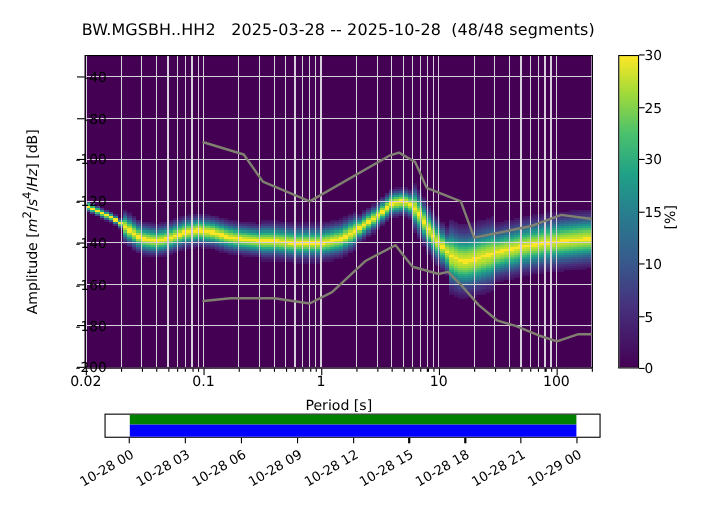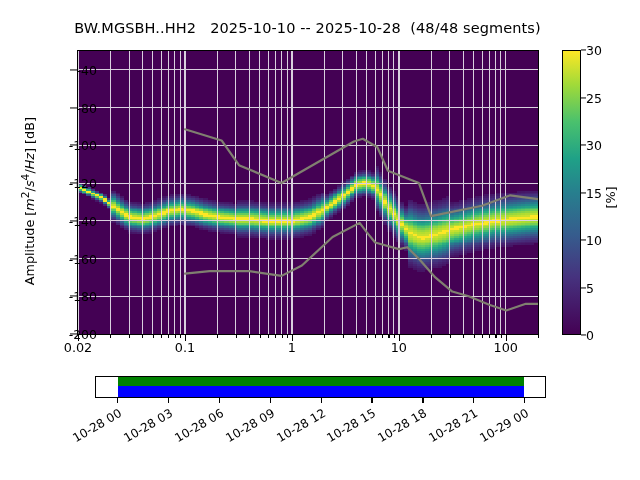--- a/index.html
+++ b/index.html
@@ -49,21 +49,21 @@
   #tlblue{position:absolute;left:22px;top:9px;width:406px;height:11px;background:#0000ff;}
   .tltick{position:absolute;top:398px;width:1.1px;height:5px;background:#000;}
   .tllabel{position:absolute;font-size:12px;white-space:nowrap;
            transform-origin:right top;transform:rotate(-30deg);text-align:right;}
 </style>
 </head>
 <body>
 
 <div id="root">
 
-  <div id="title">BW.MGSBH..HH2   2025-10-10 -- 2025-10-28  (48/48 segments)</div>
+  <div id="title">BW.MGSBH..HH2   2025-03-28 -- 2025-10-28  (48/48 segments)</div>
 
   <div id="axes">
     <svg id="plotsvg" width="460" height="283">
         <g shape-rendering="crispEdges">
           <rect x="0.00" y="139.61" width="4.18" height="1.89" fill="rgb(61,75,136)"></rect>
           <rect x="0.00" y="137.73" width="4.18" height="1.89" fill="rgb(51,179,122)"></rect>
           <rect x="0.00" y="135.84" width="4.18" height="1.89" fill="rgb(253,231,37)"></rect>
           <rect x="0.00" y="133.95" width="4.18" height="1.89" fill="rgb(54,181,121)"></rect>
           <rect x="0.00" y="132.07" width="4.18" height="1.89" fill="rgb(61,76,137)"></rect>
           <rect x="4.18" y="141.50" width="4.18" height="1.89" fill="rgb(61,74,136)"></rect>
@@ -2404,20 +2404,21 @@
           <line x1="0" y1="207.53" x2="460" y2="207.53"></line>
           <line x1="0" y1="245.27" x2="460" y2="245.27"></line>
           <line x1="0" y1="283.00" x2="460" y2="283.00"></line>
         </g>
         <polyline points="106.95,78.30 143.57,89.43 160.98,114.14 203.54,132.07 275.91,90.56 284.78,87.73 299.39,96.22 309.90,119.80 340.91,132.07 353.05,165.08 404.08,154.71 432.23,144.33 460.00,148.10" fill="none" stroke="#808070" stroke-width="2.2" stroke-linejoin="round" stroke-linecap="round"></polyline>
         <polyline points="106.95,222.63 131.60,220.17 171.34,220.17 203.54,224.89 223.89,214.51 254.57,186.03 281.65,171.88 288.66,181.12 297.13,191.50 320.85,198.10 329.32,196.21 341.51,208.48 357.26,226.40 374.30,240.55 390.72,245.27 411.24,253.76 428.27,259.42 447.86,252.81 460.00,252.81" fill="none" stroke="#808070" stroke-width="2.2" stroke-linejoin="round" stroke-linecap="round"></polyline>
       </svg>
   </div>
 
   <div id="ylabel">Amplitude [<span class="yl-it">m</span><sup>2</sup>/<span class="yl-it">s</span><sup>4</sup>/<span class="yl-it">Hz</span>] [dB]</div>
+  <div id="xlabel">Period [s]</div>
 
   <div id="cbar"></div>
   <div id="cblabel">[%]</div>
 
   <div id="tl">
     <div id="tlgreen"></div>
     <div id="tlblue"></div>
   </div>
 
 <div class="ytick" style="top: 69.8667px;">-40</div>

